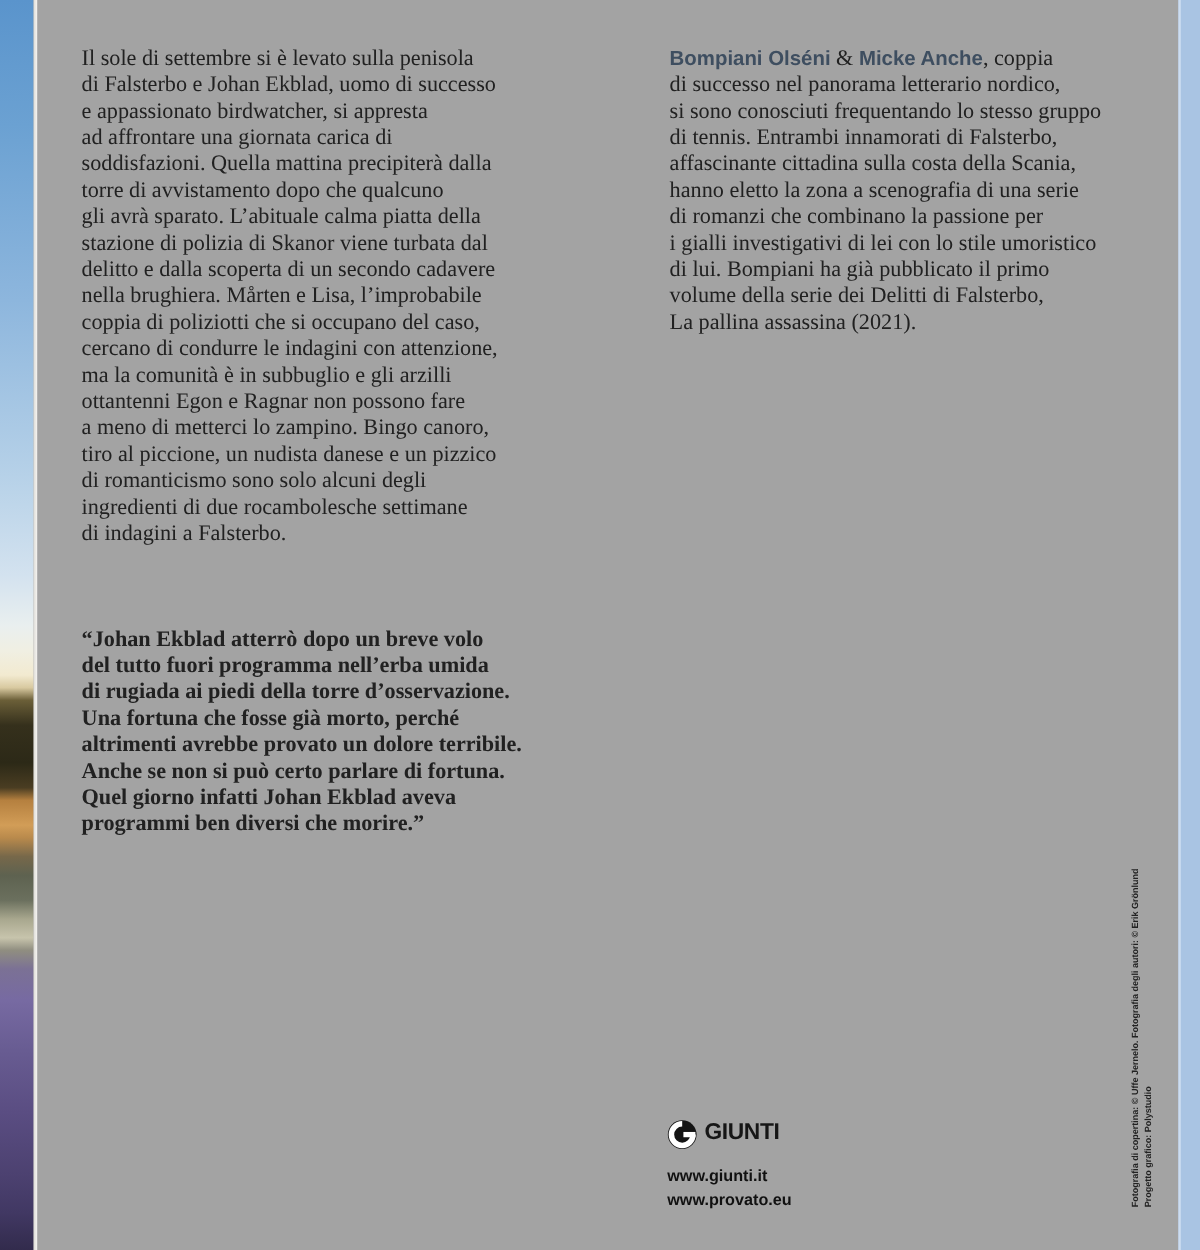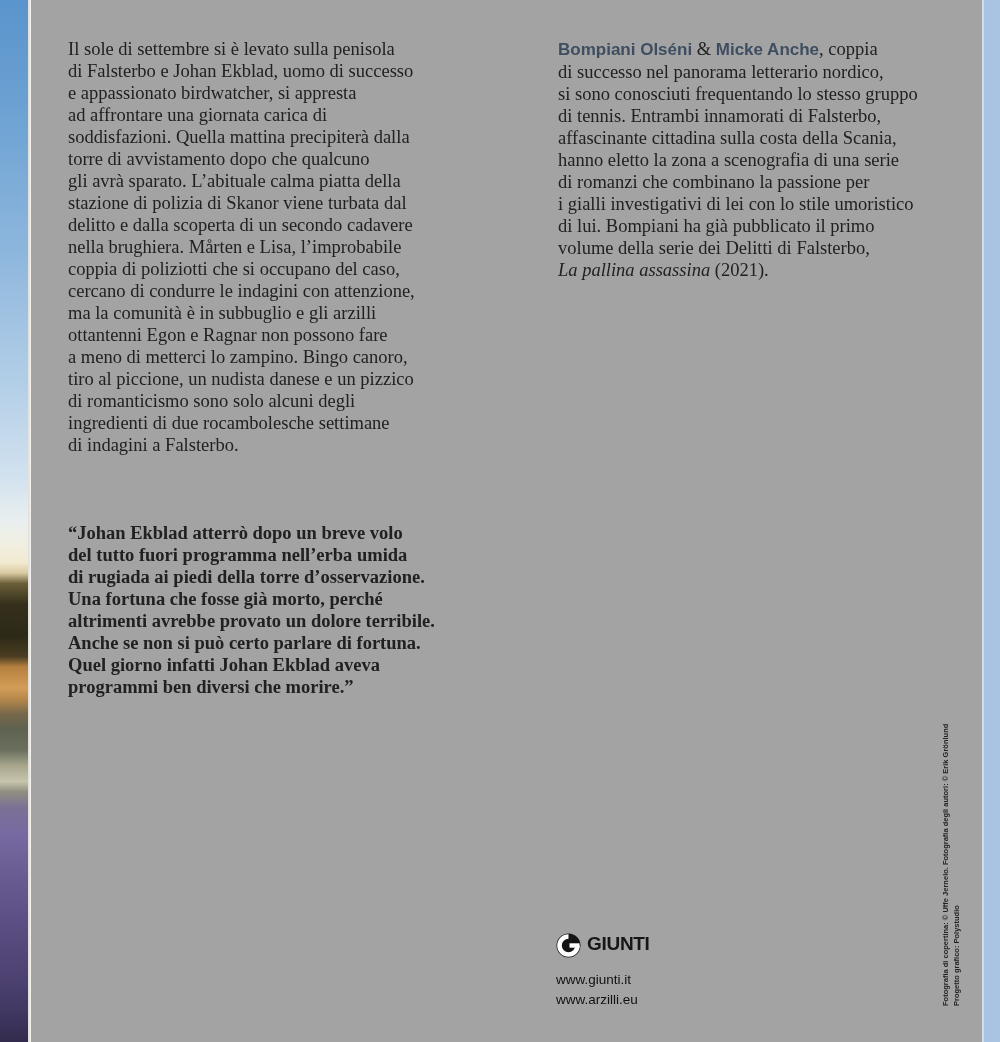--- a/index.html
+++ b/index.html
@@ -73,39 +73,39 @@
     font-size:18.5px;line-height:22px;
     white-space:pre-line;
     color:#212121;
   }
   .author-name{
     font-family:"Liberation Sans", sans-serif;
     font-weight:700;
     font-size:17px;
     color:#3e4e60;
   }
-  .book-title{font-style:italic;}
+  .book-title{}
   .publisher{
     position:absolute;left:556px;top:933px;
   }
   .logo-row{
     display:flex;gap:6px;
   }
   .logo-mark{width:25px;height:25px;display:block;}
   .wordmark{
     font-family:"Liberation Sans", sans-serif;
     font-weight:700;
     font-size:19px;
     letter-spacing:-0.3px;
     color:#161616;
   }
   .websites{
     margin-top:12px;
     font-family:"Liberation Sans", sans-serif;
-    font-weight:400;
+    font-weight:700;
     font-size:13.5px;
     line-height:20px;
     color:#111;
   }
   .credits{
     position:absolute;left:941px;top:1006px;
     transform:rotate(-90deg);
     transform-origin:0 0;
     width:300px;
     font-family:"Liberation Sans", sans-serif;
@@ -170,21 +170,21 @@
     <div class="logo-row">
       <svg class="logo-mark" viewBox="0 0 25 25" xmlns="http://www.w3.org/2000/svg">
         <circle cx="12.5" cy="12.5" r="12" fill="#141414"></circle>
         <path d="M 12.5 3.5 A 9 9 0 1 0 21.5 12.5" fill="none" stroke="#ffffff" stroke-width="4.6"></path>
         <rect x="13.5" y="10.3" width="10" height="4.4" fill="#ffffff"></rect>
       </svg>
       <span class="wordmark">GIUNTI</span>
     </div>
     <div class="websites">
       <div>www.giunti.it</div>
-      <div>www.arzilli.eu</div>
+      <div>www.provato.eu</div>
     </div>
   </div>
 
   <div class="credits">
     <div>Fotografia di copertina: © Uffe Jernelo. Fotografia degli autori: © Erik Grönlund</div>
     <div>Progetto grafico: Polystudio</div>
   </div>
 
 </div>
 

